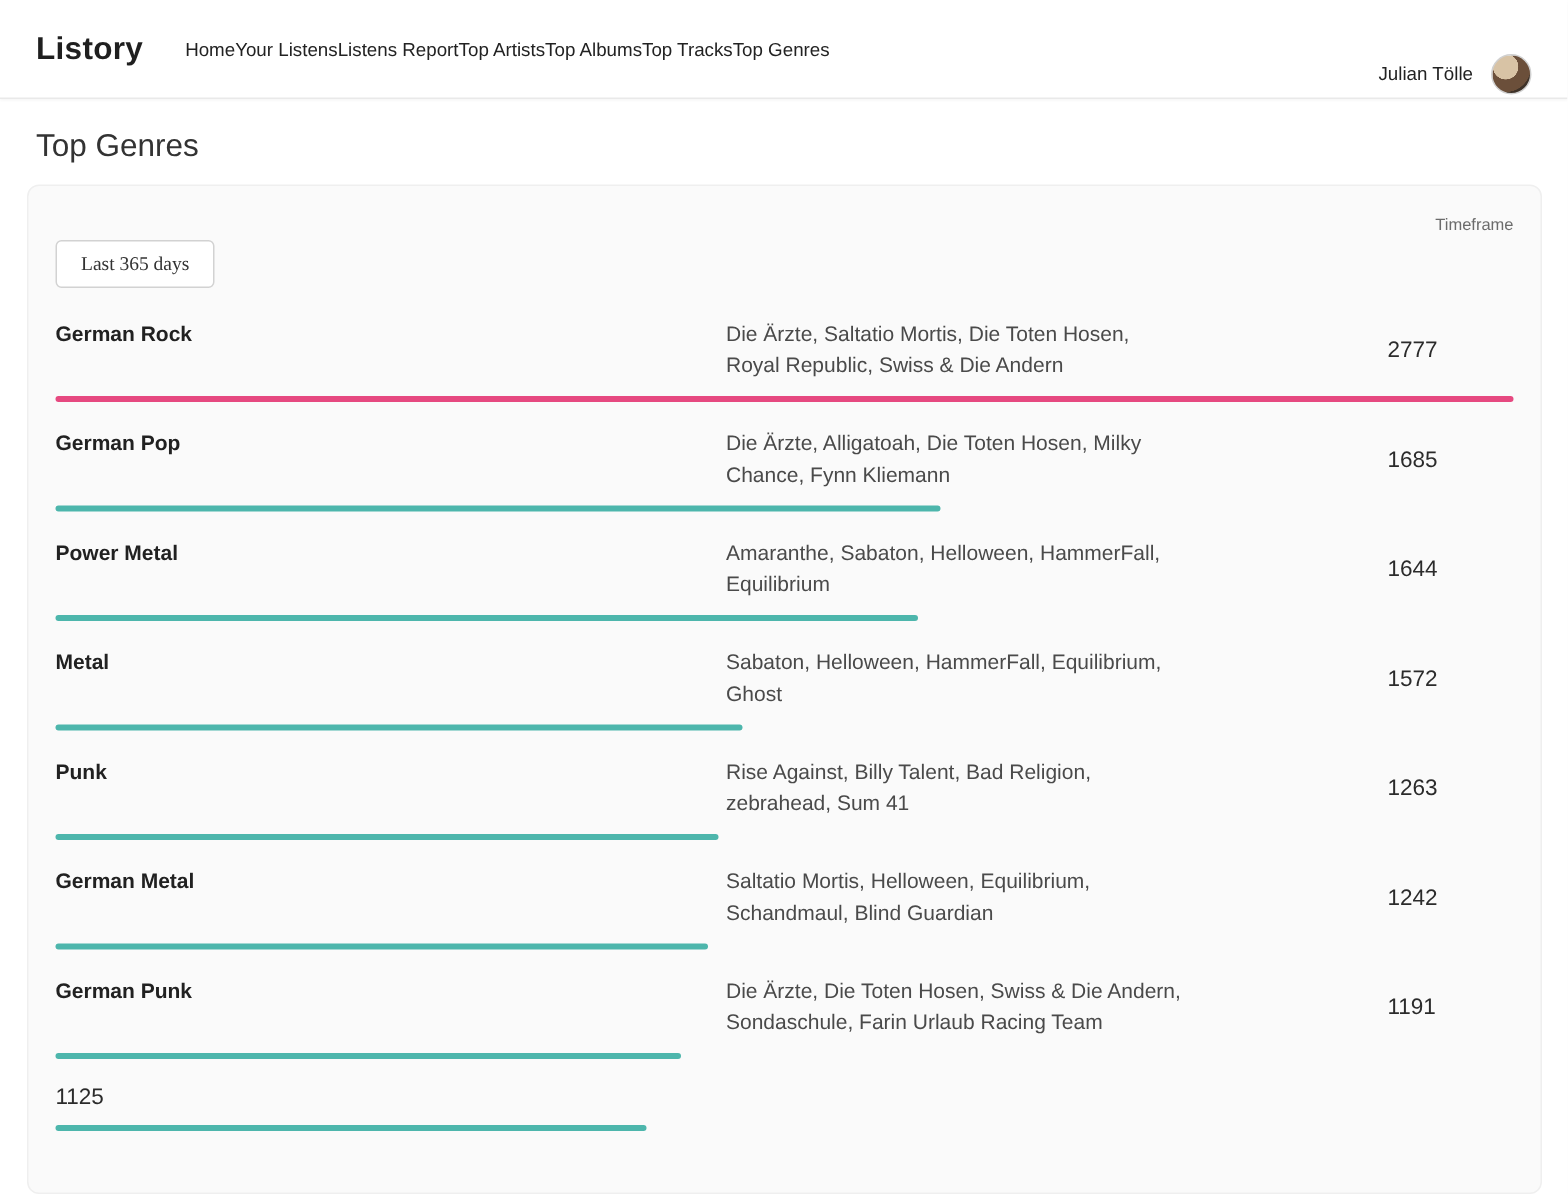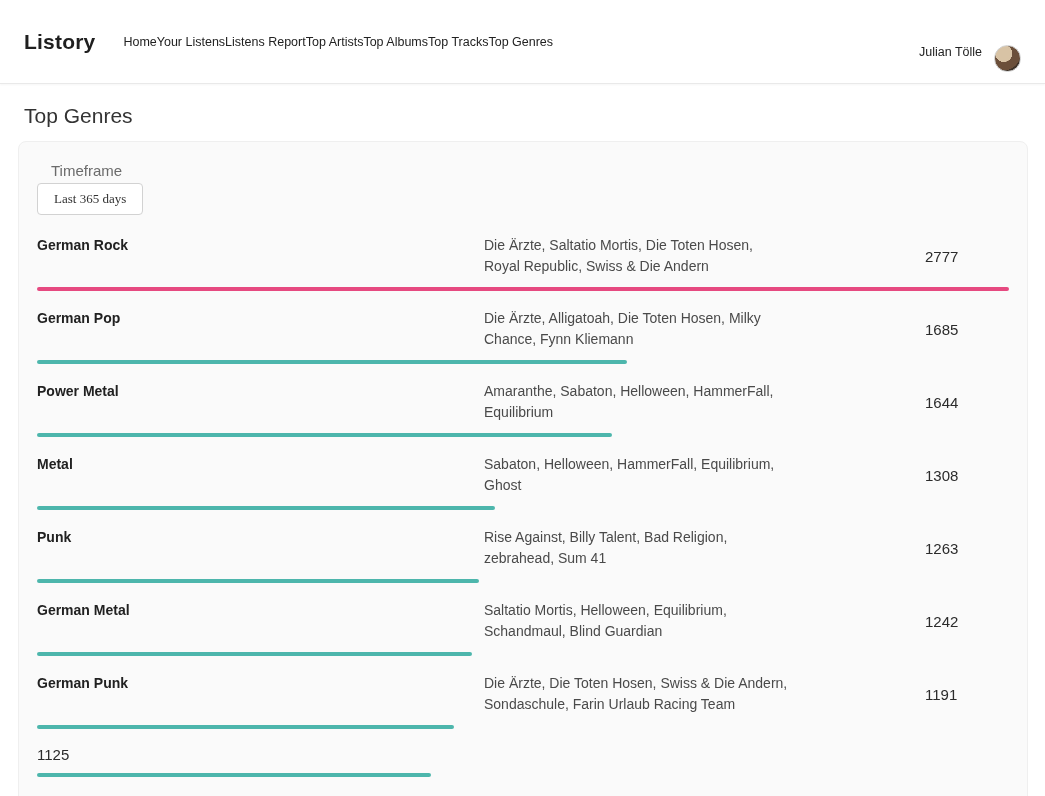--- a/index.html
+++ b/index.html
@@ -6,21 +6,21 @@
   html, body {
     width: 1045px; height: 796px;
     overflow: hidden;
     background: #ffffff;
     font-family: "Liberation Sans", sans-serif;
     color: #212121;
   }
 
   
   .topbar {
-    height: 84px;
+    height: 66px;
     display: flex;
     align-items: center;
     padding: 0 24px;
     background: #ffffff;
     border-bottom: 1px solid #e9e9e9;
     box-shadow: 0 1px 2px rgba(0,0,0,0.04);
   }
   .brand {
     font-size: 21px;
     font-weight: 700;
@@ -30,21 +30,21 @@
     cursor: pointer;
   }
   nav.main-nav { display: flex; align-items: center; flex: 1; }
   nav.main-nav a {
     font-size: 12.5px;
     color: #222;
     text-decoration: none;
     cursor: pointer;
     white-space: nowrap;
   }
-  .user-menu { display: flex; gap: 12px; cursor: pointer; margin-top: 33px; }
+  .user-menu { display: flex; align-items: center; gap: 12px; cursor: pointer; margin-top: 33px; }
   .user-name { font-size: 12.5px; color: #222; }
   .avatar {
     width: 27px; height: 27px;
     border-radius: 50%;
     background: radial-gradient(circle at 35% 30%, #d8c3a5 0 35%, #6b4f3a 36% 70%, #3e3228 71%);
     border: 1px solid #d0d0d0;
   }
 
   
   .page-title {
@@ -58,23 +58,24 @@
     margin: 0 auto 0 18px;
     background: #fafafa;
     border: 1px solid #efefef;
     border-radius: 8px;
     padding: 18px 18px 24px 18px;
   }
 
   
   .filter-label {
     display: block;
-    font-size: 15px;
+    font-size: 11px;
     color: #6b6b6b;
     margin: 2px 0 4px 14px;
+    text-align: right;
   }
   .timeframe-btn {
     display: inline-block;
     background: #ffffff;
     border: 1px solid #d2d2d2;
     border-radius: 4px;
     padding: 7px 16px;
     font-size: 13px;
     color: #333;
     font-family: Liberation Serif, serif;
@@ -166,21 +167,21 @@
     <div class="genre-name">Power Metal</div>
     <div class="genre-artists">Amaranthe, Sabaton, Helloween, HammerFall, Equilibrium</div>
     <div class="genre-count">1644</div>
     <div class="bar-track">
       <div class="bar-fill" style="width: 59.2%; background: rgb(77, 182, 172);"></div>
     </div>
   </div>
       <div class="genre-row">
     <div class="genre-name">Metal</div>
     <div class="genre-artists">Sabaton, Helloween, HammerFall, Equilibrium, Ghost</div>
-    <div class="genre-count">1308</div>
+    <div class="genre-count">1572</div>
     <div class="bar-track">
       <div class="bar-fill" style="width: 47.1%; background: rgb(77, 182, 172);"></div>
     </div>
   </div>
       <div class="genre-row">
     <div class="genre-name">Punk</div>
     <div class="genre-artists">Rise Against, Billy Talent, Bad Religion, zebrahead, Sum 41</div>
     <div class="genre-count">1263</div>
     <div class="bar-track">
       <div class="bar-fill" style="width: 45.48%; background: rgb(77, 182, 172);"></div>

